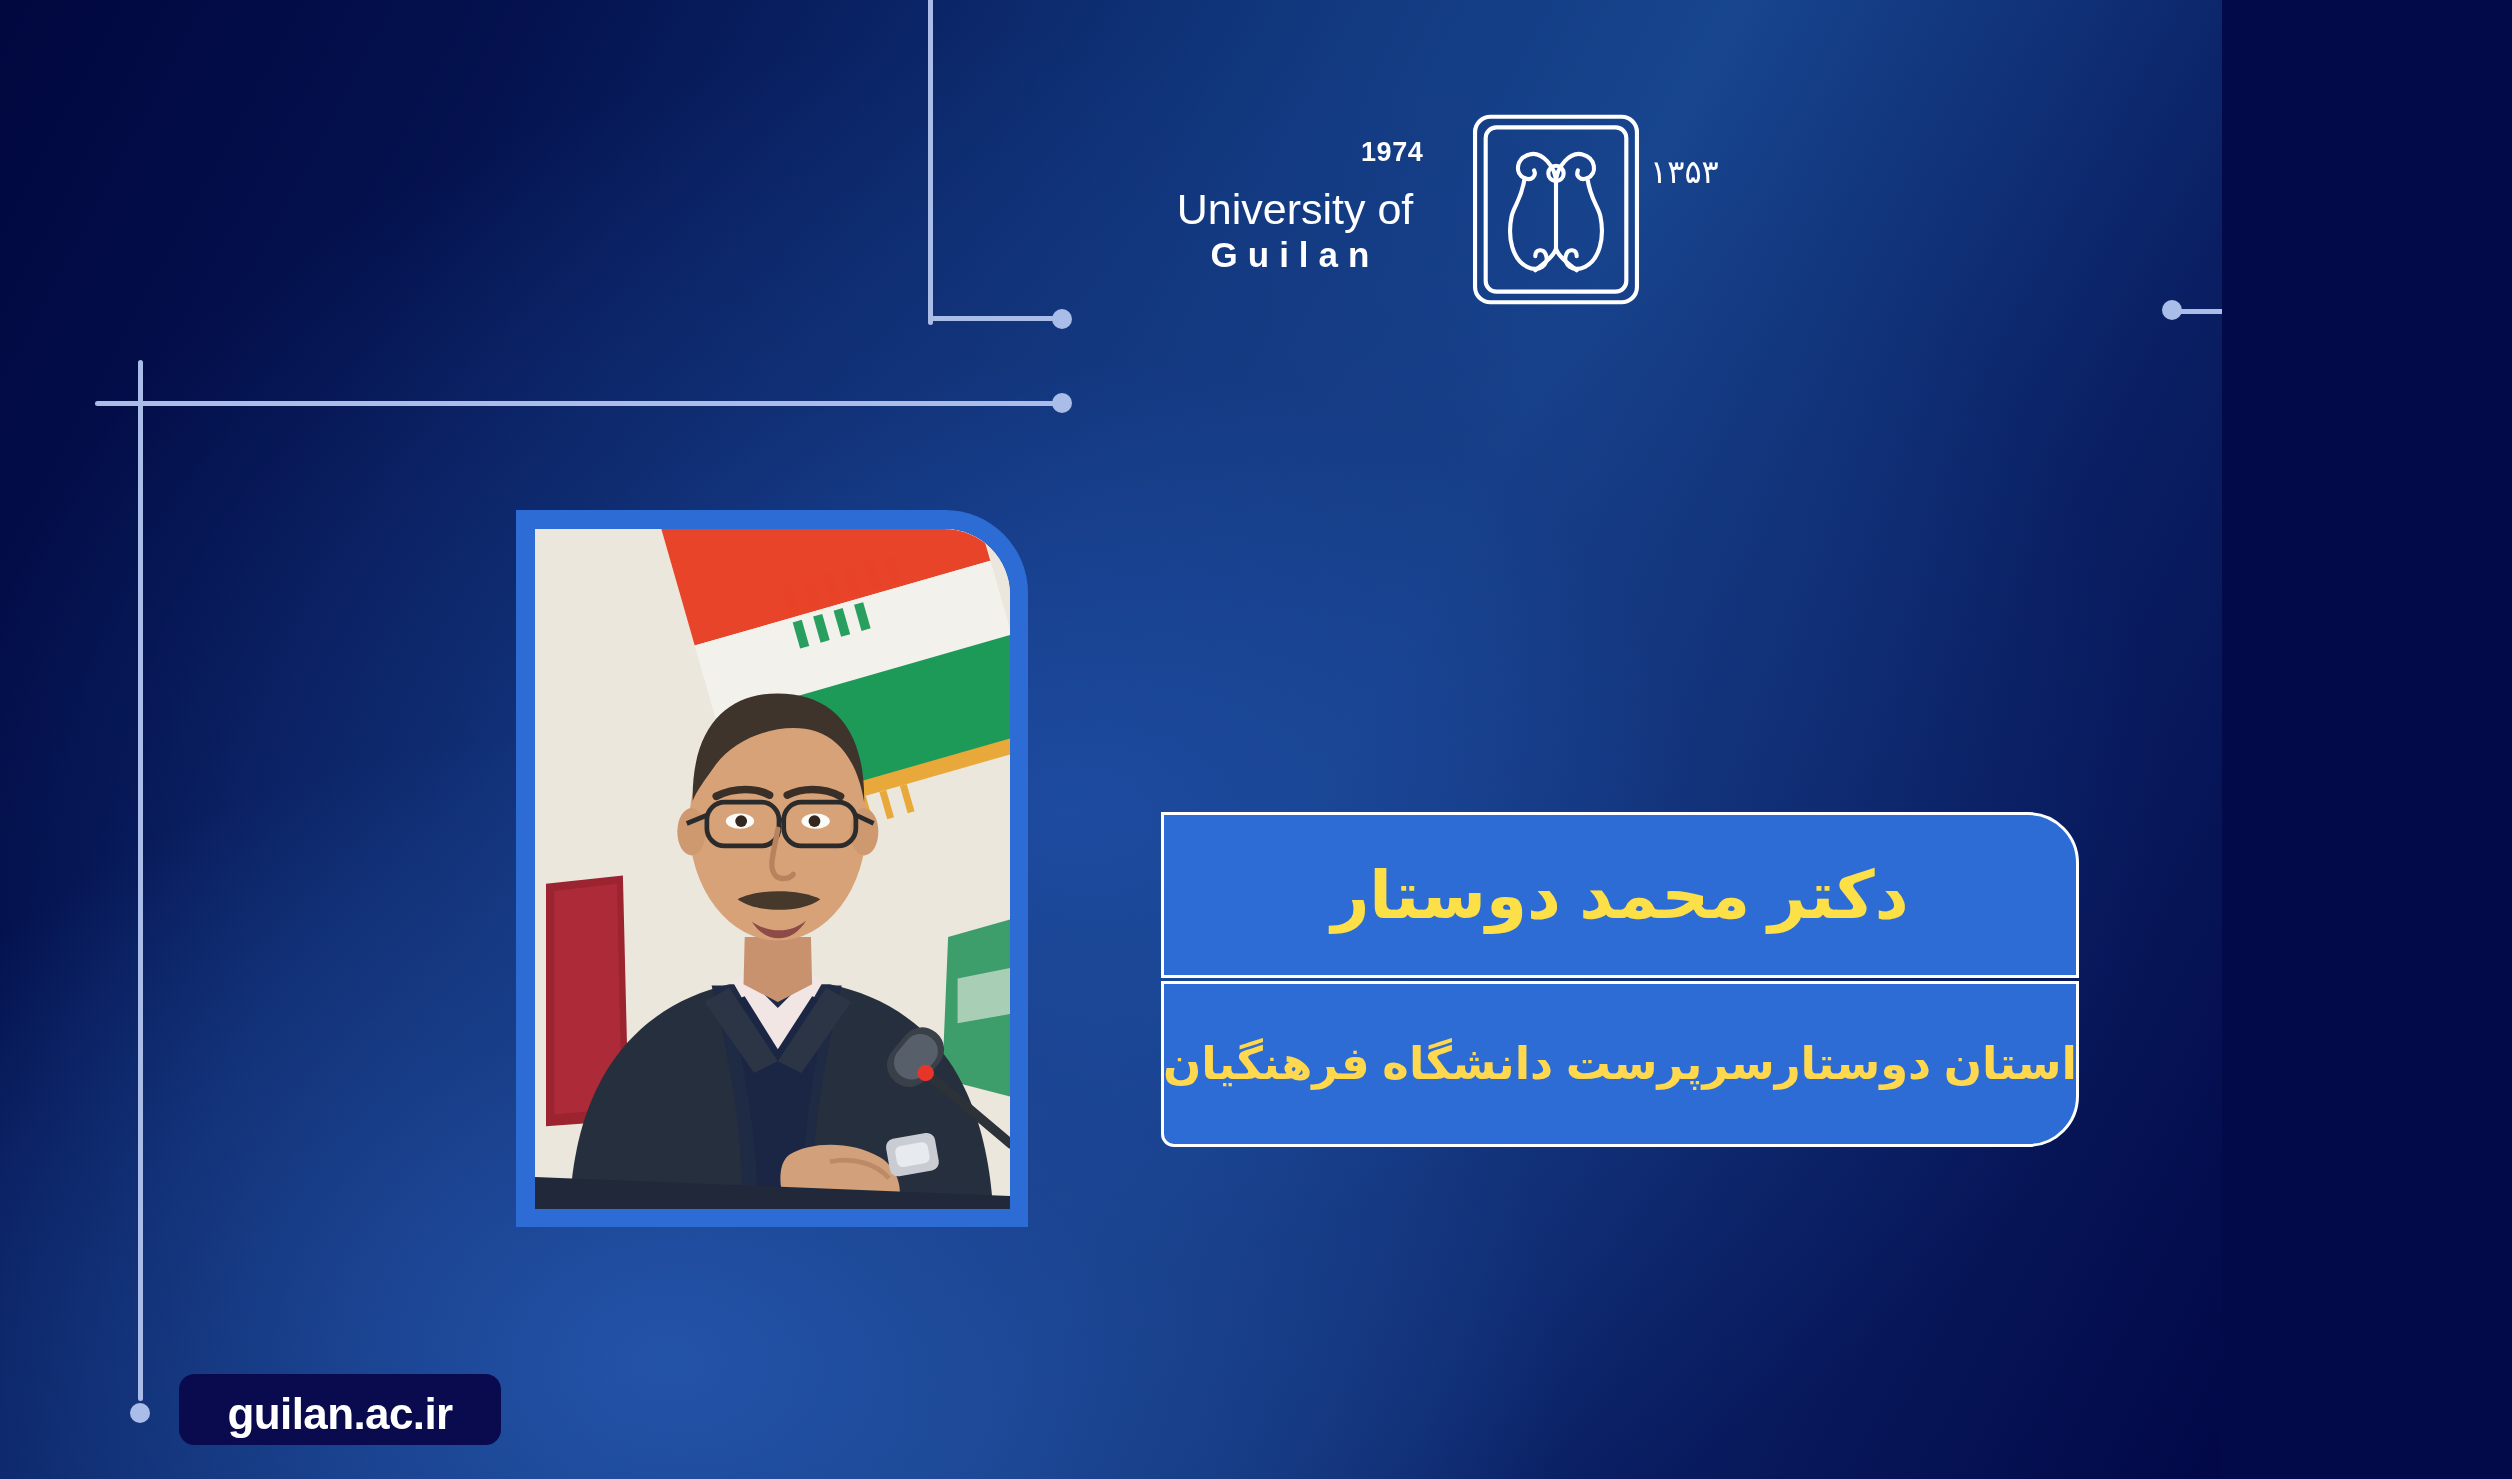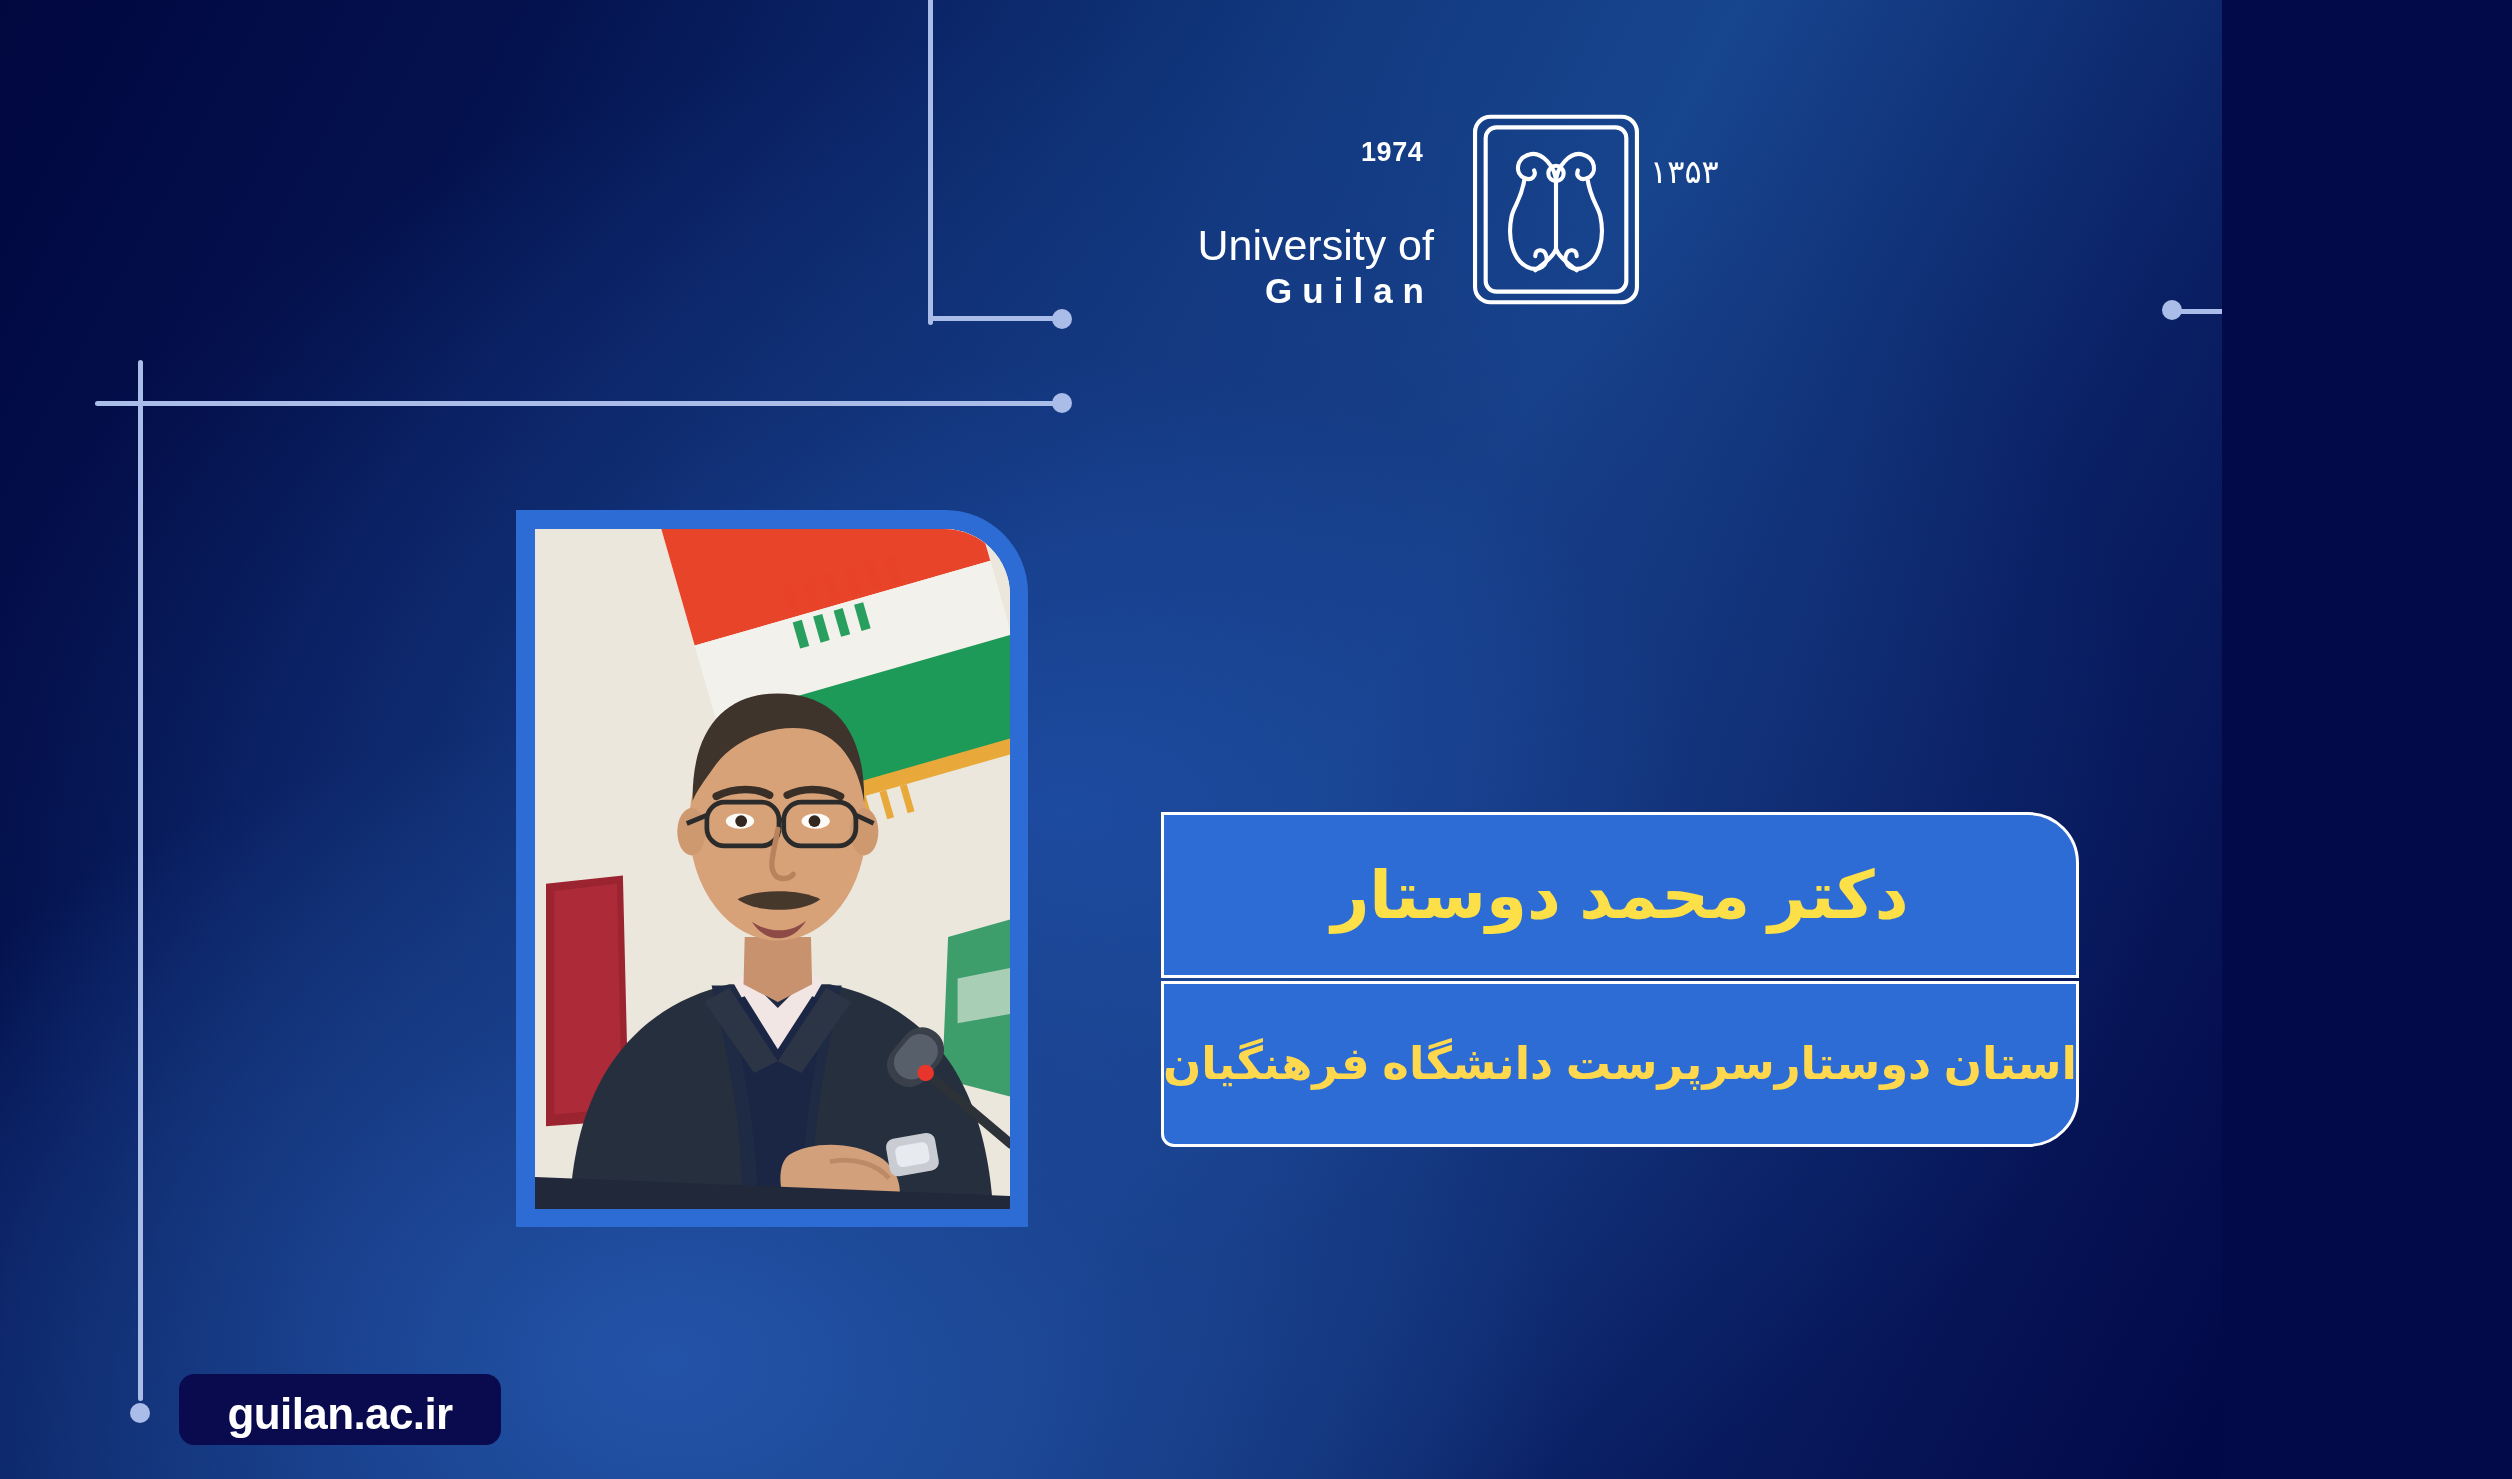--- a/index.html
+++ b/index.html
@@ -25,21 +25,21 @@
   .dline.h{height:5.3px;}
   .dline.v{width:5.3px;}
   .ddot{position:absolute;background:#a9bde8;border-radius:50%;width:20px;height:20px;}
 
   
   #logo{
     position:absolute;left:1156px;top:177px;width:923px;height:177px;
     display:flex;align-items:center;justify-content:flex-start;
   }
   #logo-en{
-    position:absolute;left:0;top:10.6px;width:278px;color:#ffffff;text-align:right;margin-top:36px;
+    position:absolute;left:0;top:10.6px;width:278px;color:#ffffff;text-align:center;
   }
   #logo-year-en{
     position:absolute;left:205px;top:-40px;
     font-size:27px;font-weight:700;letter-spacing:0.6px;color:#fff;
   }
   #logo-univ{font-size:43px;font-weight:400;line-height:1.02;white-space:nowrap;}
   #logo-guilan{font-size:35px;font-weight:700;letter-spacing:10px;line-height:1.12;margin-top:3.5px;white-space:nowrap;}
 
   #logo-mark{position:absolute;left:314px;top:-65px;width:172px;height:195px;}
   #logo-year-fa{

